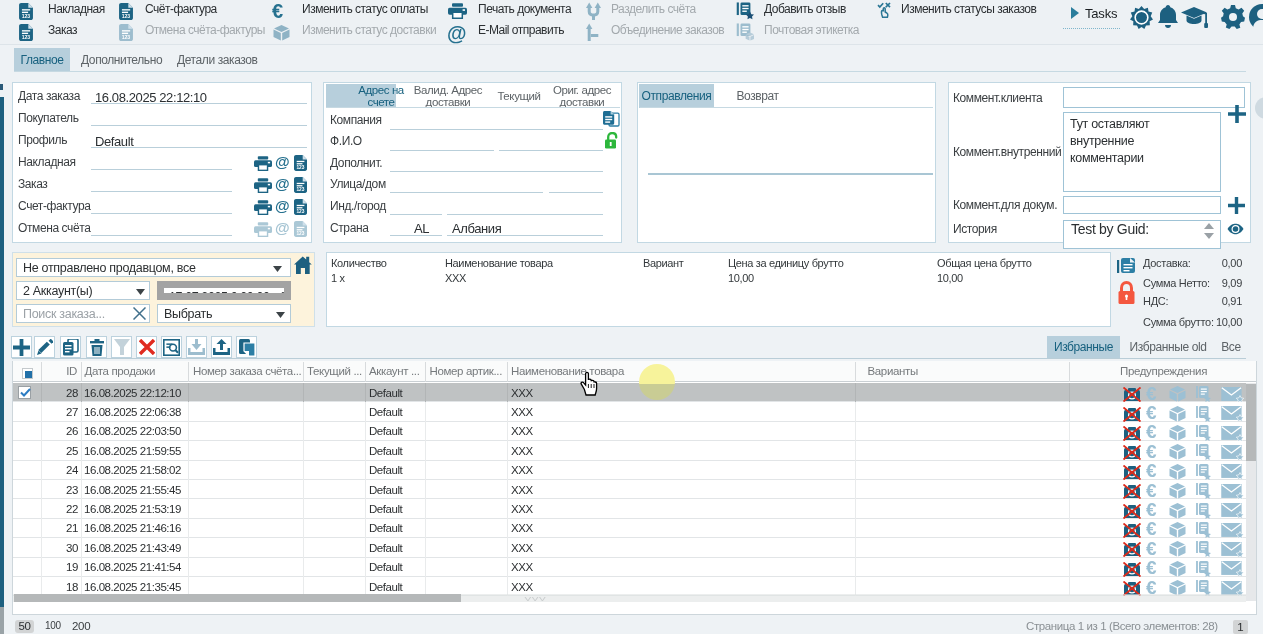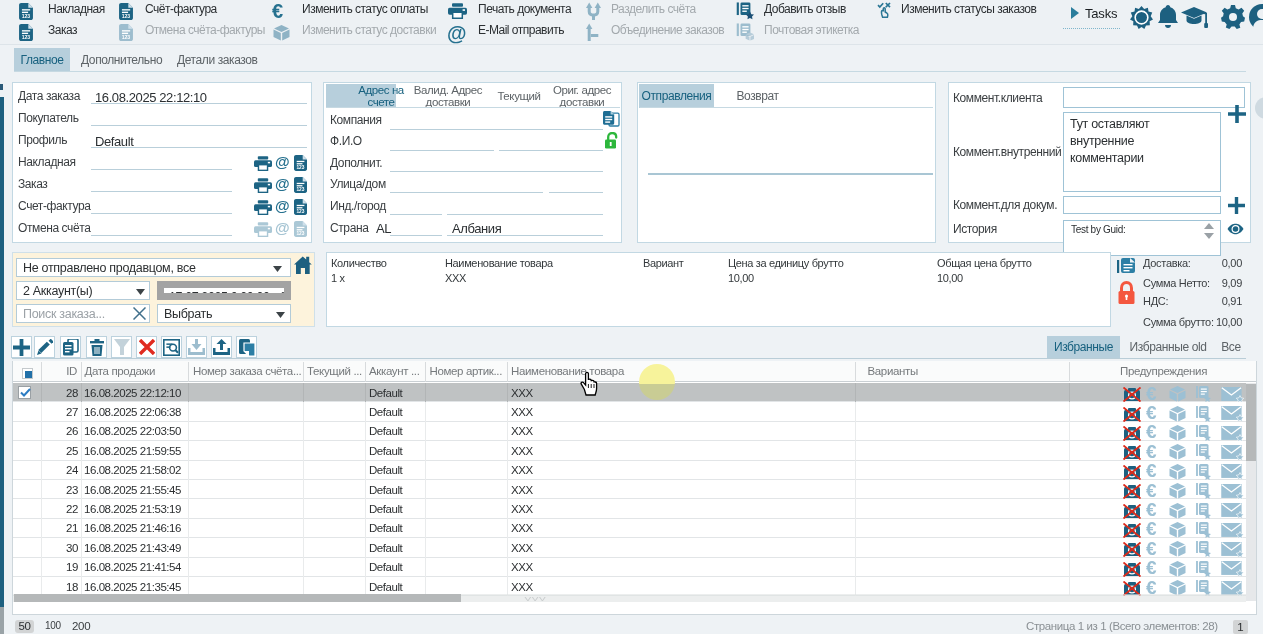--- a/index.html
+++ b/index.html
@@ -274,21 +274,21 @@
   <div class="uline" style="left:499px;top:134px;width:104px;height:17px;"></div>
   <div class="lbl abs" style="left:330px;top:156px;">Дополнит.</div>
   <div class="uline" style="left:390px;top:155px;width:213px;height:17px;"></div>
   <div class="lbl abs" style="left:330px;top:177px;">Улица/дом</div>
   <div class="uline" style="left:390px;top:176px;width:153px;height:17px;"></div>
   <div class="uline" style="left:549px;top:176px;width:54px;height:17px;"></div>
   <div class="lbl abs" style="left:330px;top:199px;">Инд./город</div>
   <div class="uline" style="left:390px;top:198px;width:52px;height:17px;"></div>
   <div class="uline" style="left:447px;top:198px;width:156px;height:17px;"></div>
   <div class="lbl abs" style="left:330px;top:221px;">Страна</div>
-  <div class="val abs" style="left:376px;top:221px;text-align:right;">AL</div>
+  <div class="val abs" style="left:414px;top:221px;text-align:right;">AL</div>
   <div class="val abs" style="left:452px;top:221px;">Албания</div>
   <div class="uline" style="left:390px;top:219px;width:52px;height:17px;"></div>
   <div class="uline" style="left:447px;top:219px;width:156px;height:17px;"></div>
 
   <svg class="abs" style="left:603px;top:111px" width="17" height="16" viewBox="0 0 17 16">
       <rect x="6" y="2.2" width="10" height="12.8" rx="1.2" fill="#fff" stroke="#2d7fa5" stroke-width="1.3"></rect>
       <path d="M0 1.5 C0 0.7 0.7 0 1.5 0 L7.6 0 L11.2 3.6 L11.2 12.2 C11.2 13 10.5 13.7 9.7 13.7 L1.5 13.7 C0.7 13.7 0 13 0 12.2 Z" fill="#1f6e94"></path>
       <path d="M7.6 0 L11.2 3.6 L7.6 3.6 Z" fill="#a9cede"></path>
       <rect x="2.2" y="5.2" width="7" height="1.4" fill="#fff"></rect>
       <rect x="2.2" y="7.8" width="7" height="1.4" fill="#fff"></rect>
@@ -309,21 +309,21 @@
 
 <div class="panel" style="left:948px;top:82px;width:303px;height:161px;"></div>
 <div id="panelD">
   <div class="lbl abs" style="left:953px;top:91px;">Коммент.клиента</div>
   <div class="abs" style="left:1063px;top:87px;width:182px;height:21px;background:#fff;border:1px solid #9fc3d6;"></div>
   <div class="lbl abs" style="left:953px;top:145px;">Коммент.внутренний</div>
   <div class="abs" style="left:1063px;top:112px;width:158px;height:80px;background:#fff;border:1px solid #9fc3d6;font-size:12.5px;letter-spacing:-0.3px;color:#2b2f32;padding:3px 6px;line-height:17px;">Тут оставляют<br>внутренние<br>комментарии</div>
   <div class="lbl abs" style="left:953px;top:198px;">Коммент.для докум.</div>
   <div class="abs" style="left:1063px;top:196px;width:158px;height:18px;background:#fff;border:1px solid #9fc3d6;"></div>
   <div class="lbl abs" style="left:953px;top:222px;">История</div>
-  <div class="abs" style="left:1063px;top:220px;width:158px;height:36px;background:#fff;border:1px solid #9fc3d6;font-size:10px;letter-spacing:-0.3px;color:#2b2f32;padding:0px 7px;line-height:17px;">Test by Guid:</div>
+  <div class="abs" style="left:1063px;top:220px;width:158px;height:29px;background:#fff;border:1px solid #9fc3d6;font-size:14px;letter-spacing:-0.3px;color:#2b2f32;padding:0px 7px;line-height:17px;">Test by Guid:</div>
   <svg class="abs" style="left:1203px;top:223px" width="12" height="16" viewBox="0 0 12 16">
       <path d="M6 0 L11 6 L1 6 Z" fill="#9aa1a6"></path>
       <path d="M6 16 L11 10 L1 10 Z" fill="#9aa1a6"></path>
     </svg>
 
   <svg class="abs" style="left:1228px;top:105px" width="18" height="18" viewBox="0 0 18 18">
       <path d="M9 0 L9 18 M0 9 L18 9" stroke="#1d6484" stroke-width="3.6"></path>
     </svg>
   <svg class="abs" style="left:1228px;top:197px" width="17" height="17" viewBox="0 0 18 18">
       <path d="M9 0 L9 18 M0 9 L18 9" stroke="#1d6484" stroke-width="3.6"></path>

